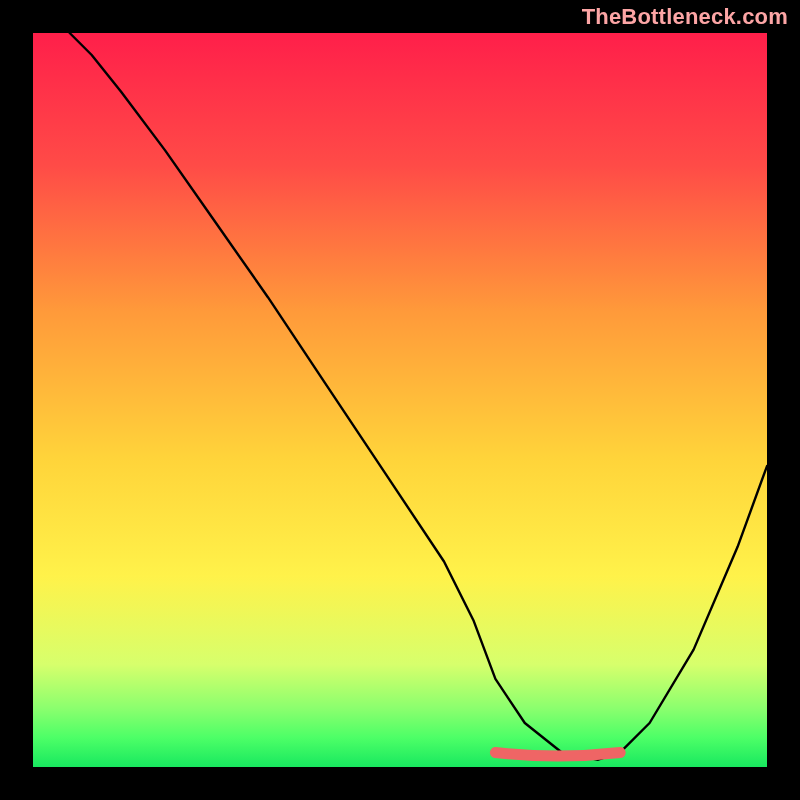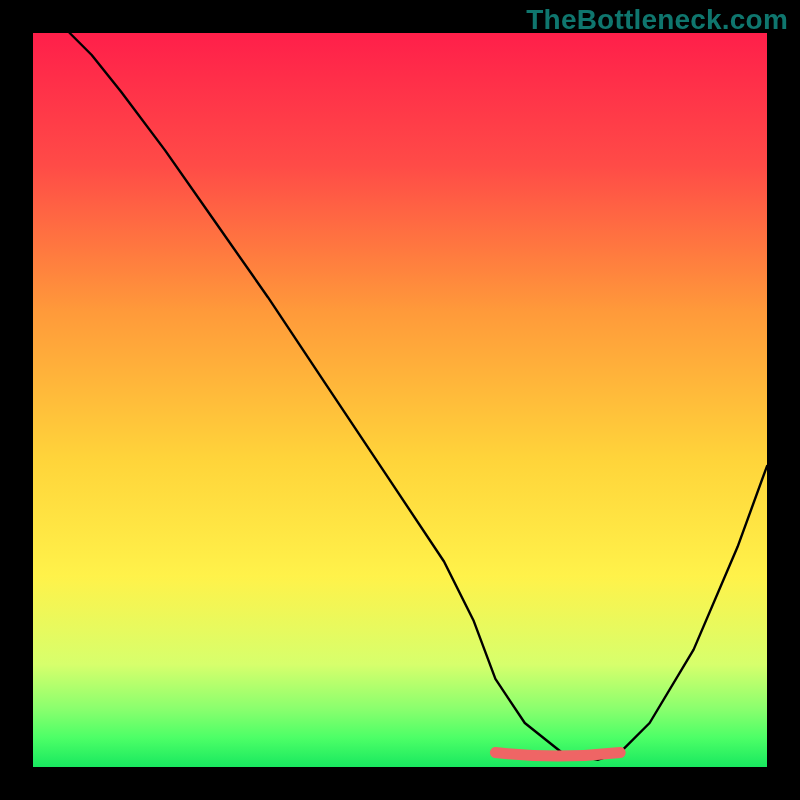--- a/index.html
+++ b/index.html
@@ -14,22 +14,22 @@
   .frame {
     position: relative;
     width: 800px;
     height: 800px;
     background: #000;
   }
   .watermark {
     position: absolute;
     top: 4px;
     right: 12px;
-    color: #0f766e;
-    font-size: 28px;
+    color: #fca5a5;
+    font-size: 22px;
     font-weight: 600;
     letter-spacing: 0.2px;
     z-index: 10;
   }
   svg {
     display: block;
   }
 </style>
 </head>
 <body>

